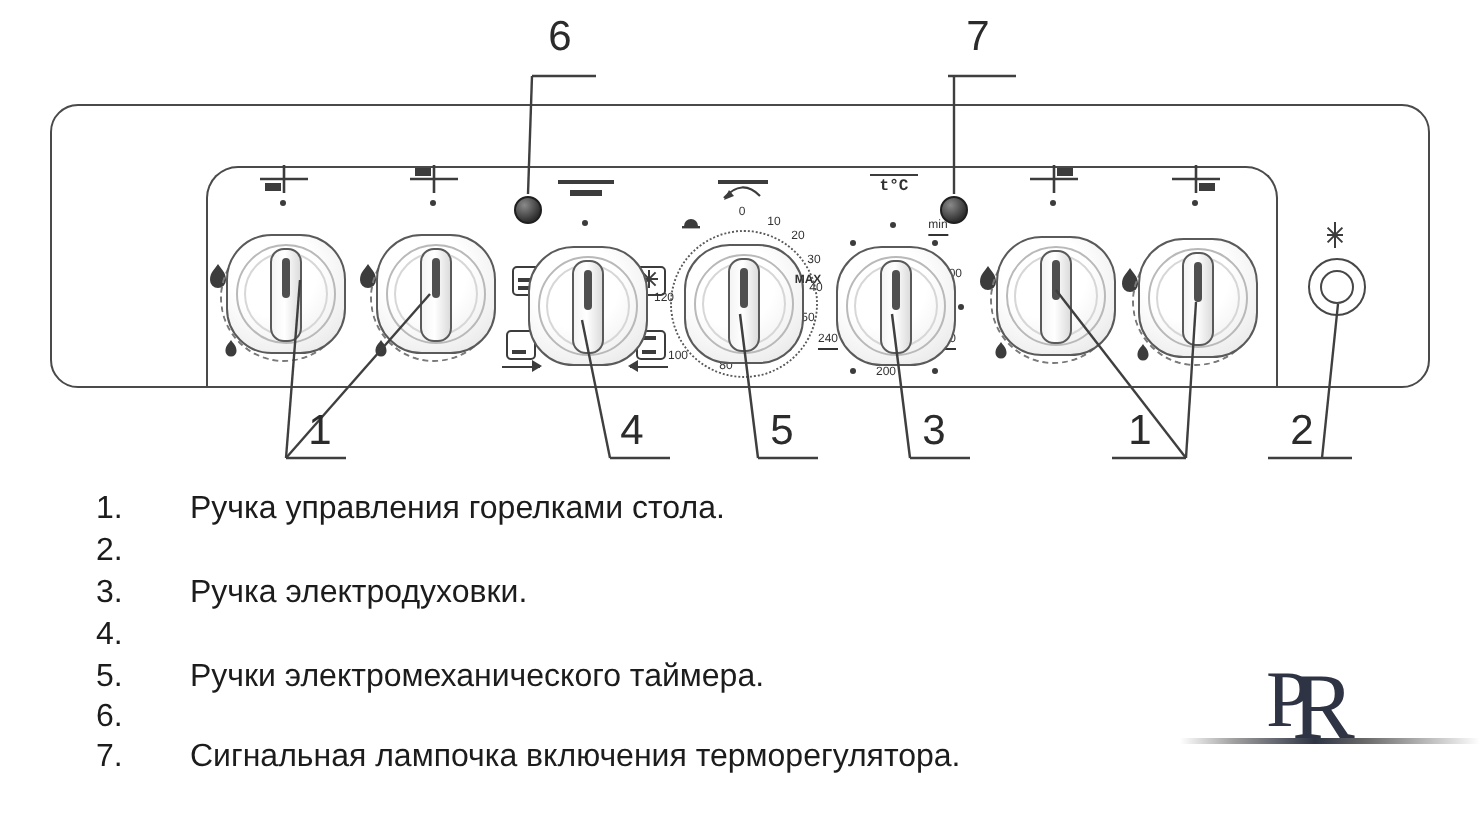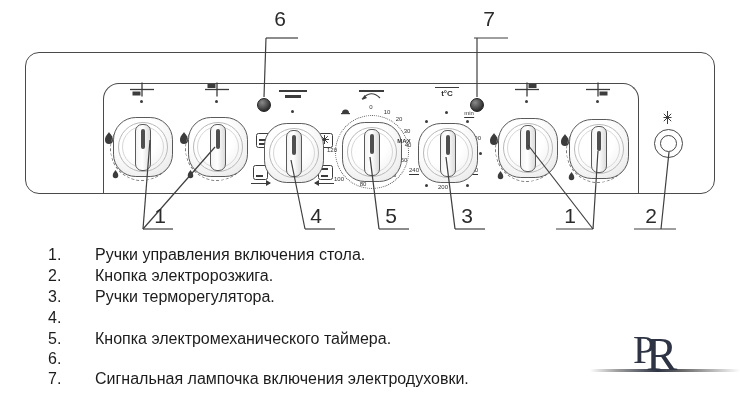--- a/index.html
+++ b/index.html
@@ -28,21 +28,21 @@
   .sq{position:absolute;width:13px;height:13px;border:1.2px solid #3c3c3c;border-radius:2.5px;background:#fff;}
   .sq .bar{left:2px;width:7px;height:1.8px;}
   .arrow{position:absolute;height:1.2px;background:#3c3c3c;width:19px;}
   .arrow:after{content:"";position:absolute;top:-2.6px;border-top:3px solid transparent;border-bottom:3px solid transparent;}
   .arrow.right:after{right:-1px;border-left:5px solid #3c3c3c;}
   .arrow.left:after{left:-1px;border-right:5px solid #3c3c3c;}
   .t{position:absolute;font-size:6px;line-height:7px;color:#333;transform:translate(-50%,-50%);white-space:nowrap;}
   .t.b{font-weight:bold;}
   .t.u{border-bottom:0.8px solid #333;}
   .tick-ring{position:absolute;width:72px;height:72px;border:1.8px dotted #5b5b5b;border-radius:50%;}
-  .tc-label{position:absolute;font-size:8px;font-weight:bold;color:#2f2f2f;transform:translateX(-50%);}
+  .tc-label{position:absolute;font-size:8px;font-weight:bold;color:#2f2f2f;transform:translateX(-50%);font-family:Liberation Mono, monospace;}
   .oline{position:absolute;background:#3c3c3c;}
   .btn-outer{position:absolute;width:27px;height:27px;border:1.5px solid #474747;border-radius:50%;background:#fff;}
   .btn-inner{position:absolute;inset:5px;border:1.5px solid #474747;border-radius:50%;}
   
   .legend{position:absolute;left:0;top:240px;width:740px;}
   .legend-row{position:absolute;left:0;width:740px;height:21px;font-size:16px;color:#1c1c1c;}
   .legend-num{position:absolute;left:48px;}
   .legend-text{position:absolute;left:95px;}
   
   .logo-line{position:absolute;left:590px;top:369px;width:150px;height:2.5px;
@@ -258,43 +258,42 @@
   <span class="digit" style="left:160px;top:205px">1</span>
   <span class="digit" style="left:316px;top:205px">4</span>
   <span class="digit" style="left:391px;top:205px">5</span>
   <span class="digit" style="left:467px;top:205px">3</span>
   <span class="digit" style="left:570px;top:205px">1</span>
   <span class="digit" style="left:651px;top:205px">2</span>
 
   <div class="legend">
     <div class="legend-row" style="top:6px">
       <span class="legend-num">1.</span>
-      <span class="legend-text">Ручки управления включения стола.</span>
+      <span class="legend-text">Ручка управления горелками стола.</span>
       </div>
     <div class="legend-row" style="top:27px">
       <span class="legend-num">2.</span>
-      <span class="legend-text">Кнопка электророзжига.</span>
       </div>
     <div class="legend-row" style="top:48px">
       <span class="legend-num">3.</span>
-      <span class="legend-text">Ручки терморегулятора.</span>
+      <span class="legend-text">Ручка электродуховки.</span>
       </div>
     <div class="legend-row" style="top:69px">
       <span class="legend-num">4.</span>
       </div>
     <div class="legend-row" style="top:90px">
       <span class="legend-num">5.</span>
-      <span class="legend-text">Кнопка электромеханического таймера.</span>
+      <span class="legend-text">Ручки электромеханического таймера.</span>
       </div>
     <div class="legend-row" style="top:110px">
       <span class="legend-num">6.</span>
       </div>
     <div class="legend-row" style="top:130px">
       <span class="legend-num">7.</span>
-      <span class="legend-text">Сигнальная лампочка включения электродуховки.</span>
+      <span class="legend-text">Сигнальная лампочка включения терморегулятора.</span>
       </div>
   </div>
 
   <div class="logo-line"></div>
   <span class="logo-p">P</span>
   <span class="logo-r">R</span>
 
 </div>
 
 </body></html>

